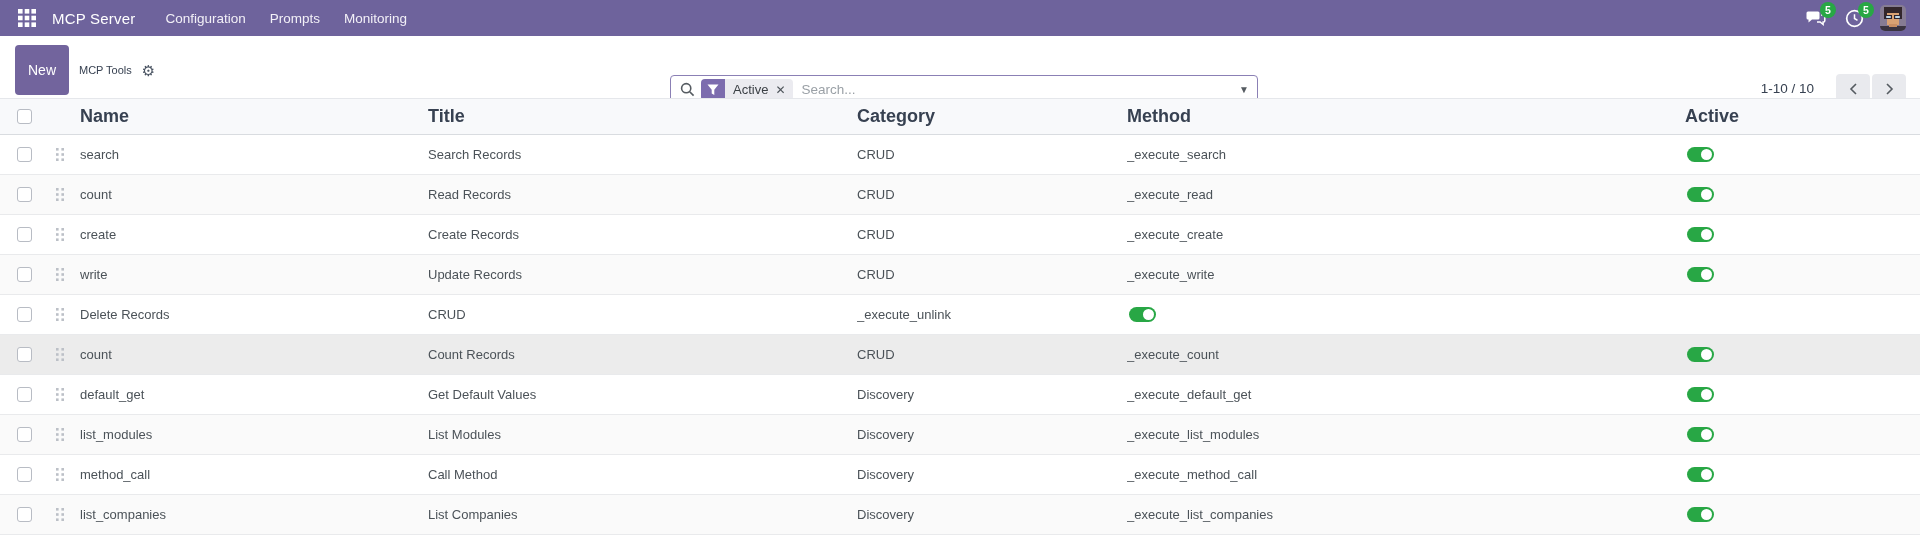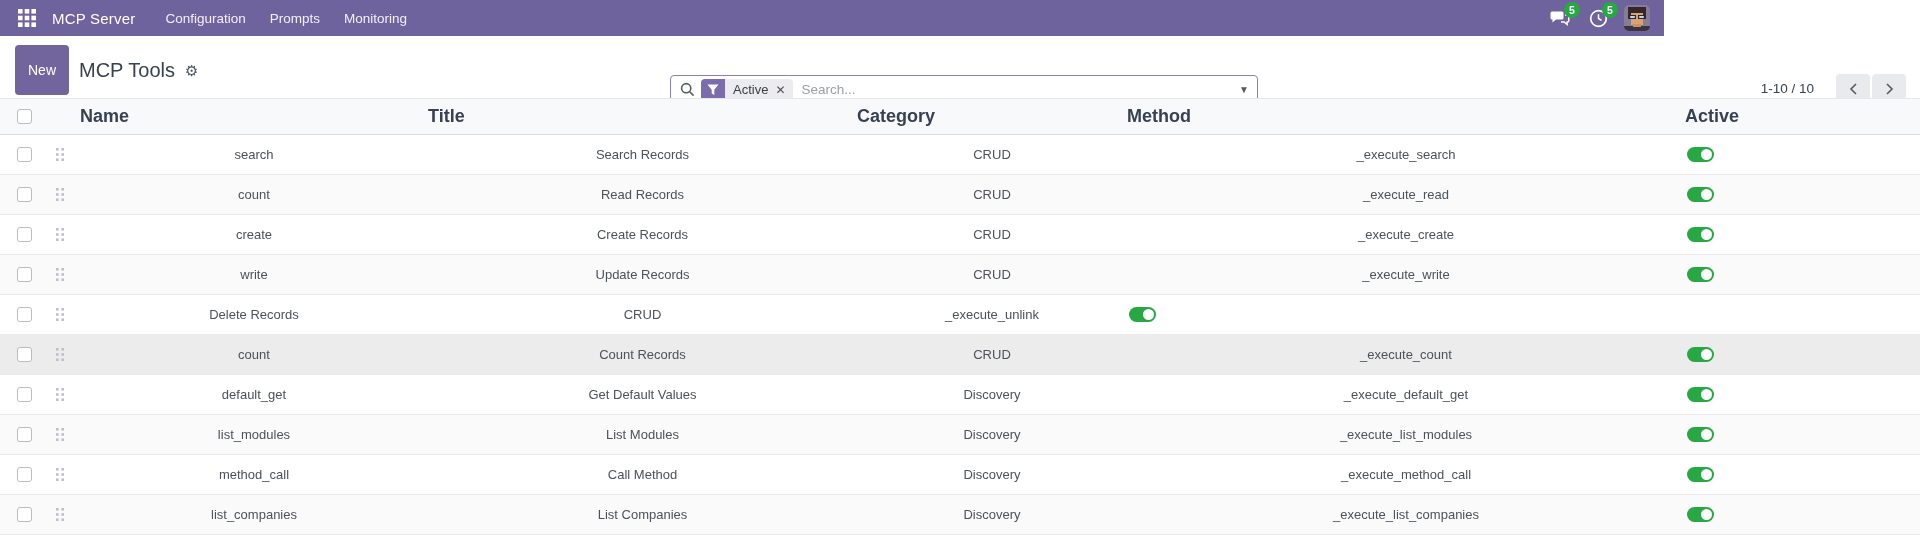--- a/index.html
+++ b/index.html
@@ -1,20 +1,20 @@
 <!DOCTYPE html>
 <html><head>
 <meta charset="utf-8">
 <style>
   * { margin: 0; padding: 0; box-sizing: border-box; }
   html, body { width: 1920px; height: 535px; overflow: hidden; background: #fff;
     font-family: "Liberation Sans", "DejaVu Sans", sans-serif; }
 
   
-  .navbar { position: absolute; top: 0; left: 0; width: 1664px; height: 36px;
+  .navbar { position: absolute; top: 0; left: 0; width: 1920px; height: 36px;
     background: #6e639c; display: flex; align-items: center; color: #fff; }
   .nav-left { display: flex; align-items: center; gap: 8px; padding-left: 12px; }
   .apps-grid { width: 30px; height: 26px; display: flex; align-items: center; justify-content: center;
     cursor: pointer; }
   .apps-grid svg { display: block; }
   .app-name { font-size: 15px; font-weight: 500; letter-spacing: .2px; padding: 0 10px 0 2px; cursor: pointer; }
   .nav-menu { font-size: 13.5px; color: #f2f0f7; padding: 9px 12px; cursor: pointer; }
   .nav-right { margin-left: auto; display: flex; align-items: center; gap: 14px; padding-right: 14px; }
   .nav-icon-wrap { position: relative; width: 24px; height: 24px; display: flex;
     align-items: center; justify-content: center; cursor: pointer; }
@@ -24,21 +24,21 @@
   .avatar { width: 26px; height: 26px; border-radius: 5px; overflow: hidden; cursor: pointer;
     display: block; }
 
   
   .control-panel { position: absolute; top: 36px; left: 0; width: 1920px; height: 62px;
     background: #fff; }
   .cp-left { position: absolute; left: 15px; top: 9px; display: flex; align-items: center; gap: 10px; }
   .btn-new { background: #72649d; color: #fff; border: none; border-radius: 4px;
     height: 50px; padding: 0 13px; font-size: 14px; cursor: pointer;
     font-family: "Liberation Sans", sans-serif; }
-  .breadcrumb-title { font-size: 20px; color: #374151; }
+  .breadcrumb-title { font-size: 11px; color: #374151; }
   .gear-btn { color: #4b5563; font-size: 15px; cursor: pointer; line-height: 1; }
 
   .search-bar { position: absolute; left: 670px; top: 39px; width: 588px; height: 29px;
     border: 1px solid #8b80b5; border-radius: 4px; background: #fff;
     display: flex; align-items: center; }
   .search-icon { margin: 0 6px 0 9px; display: flex; color: #555b61; }
   .facet { display: flex; align-items: stretch; height: 22px; border-radius: 4px; overflow: hidden;
     margin-right: 8px; }
   .facet-icon { background: #7c6cae; width: 24px; display: flex; align-items: center;
     justify-content: center; cursor: pointer; }
@@ -61,21 +61,21 @@
 
   
   .table { position: absolute; top: 98px; left: 0; width: 1920px; }
   .tr { display: grid; grid-template-columns: 48px 32px 348px 429px 270px 558px 1fr;
     align-items: center; height: 40px; border-bottom: 1px solid #e9eaec; background: #fff; }
   .tr.head { height: 37px; background: #f8f9fb; border-top: 1px solid #e5e7eb;
     border-bottom: 1px solid #d9dce0; }
   .tr.stripe { background: #fafafa; }
   .tr.highlight { background: #ececec; }
   .th { font-size: 18px; font-weight: 700; color: #374151; }
-  .td { font-size: 13px; color: #4b5258; overflow: hidden; white-space: nowrap; text-align: center; }
+  .td { font-size: 13px; color: #4b5258; overflow: hidden; white-space: nowrap; }
   .cell-check { display: flex; justify-content: center; }
   .checkbox { width: 15px; height: 15px; border: 1px solid #b8bcc4; border-radius: 3px;
     background: #fff; cursor: pointer; }
   .cell-handle { display: flex; justify-content: flex-start; padding-left: 8px; }
   .drag-handle { cursor: grab; display: flex; }
   .cell-active { display: flex; padding-left: 2px; }
   .toggle { width: 27px; height: 15px; border-radius: 8px; background: #28a745;
     position: relative; cursor: pointer; }
   .toggle::after { content: ""; position: absolute; right: 2px; top: 2px; width: 11px;
     height: 11px; border-radius: 50%; background: #fff; }

